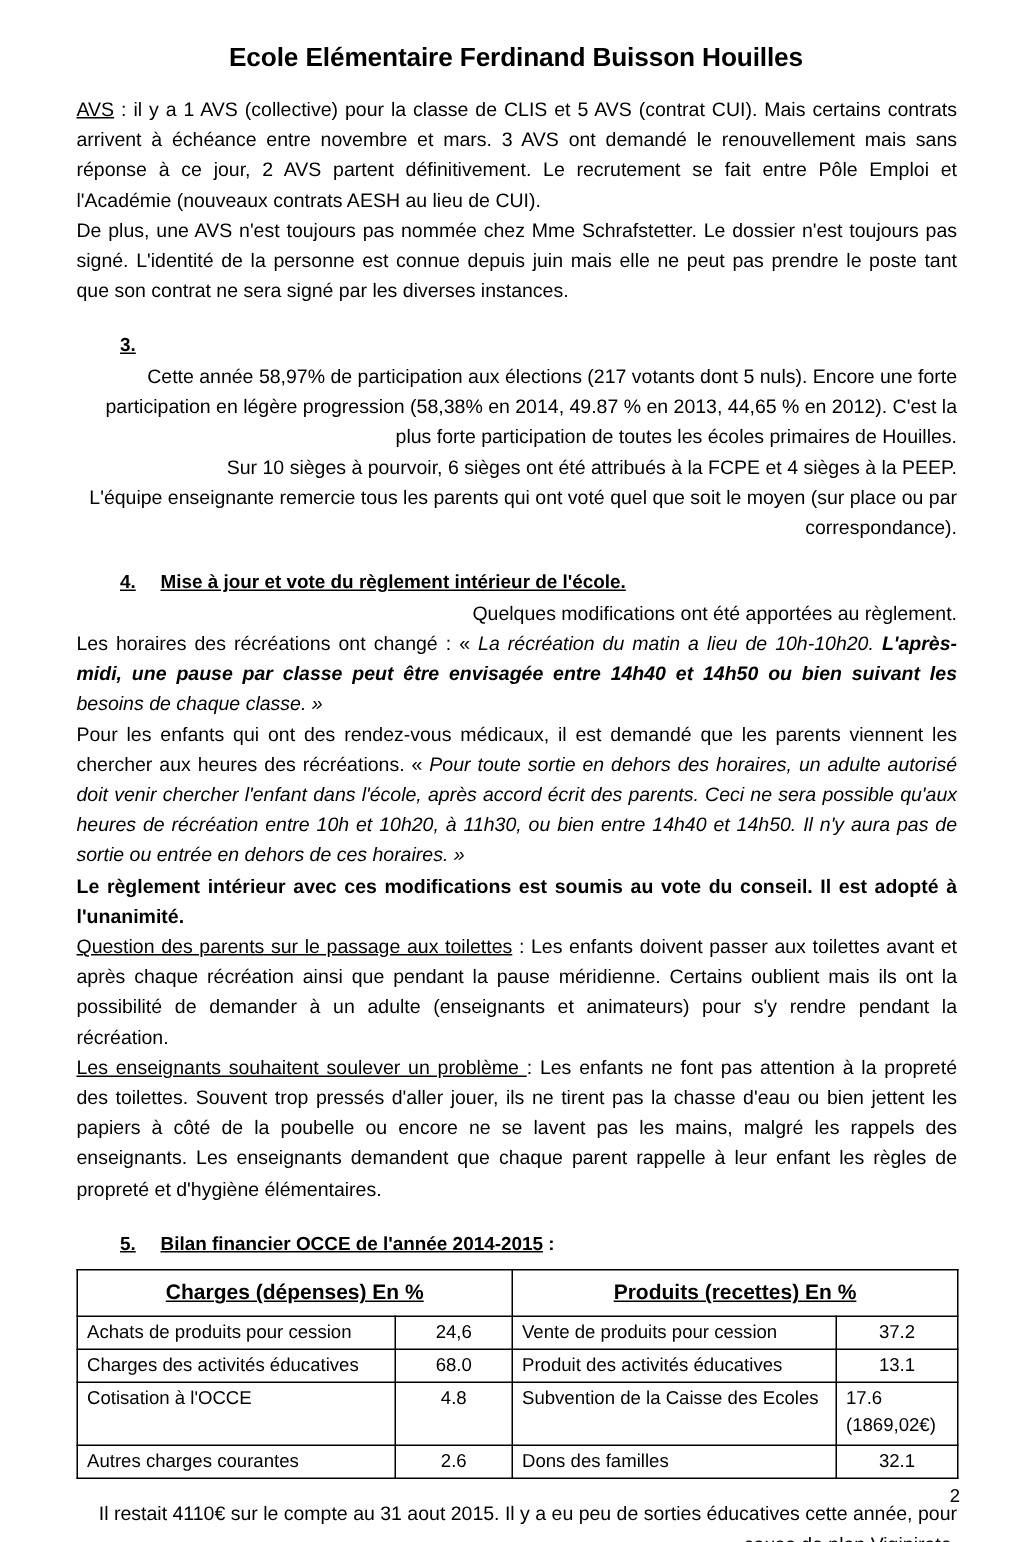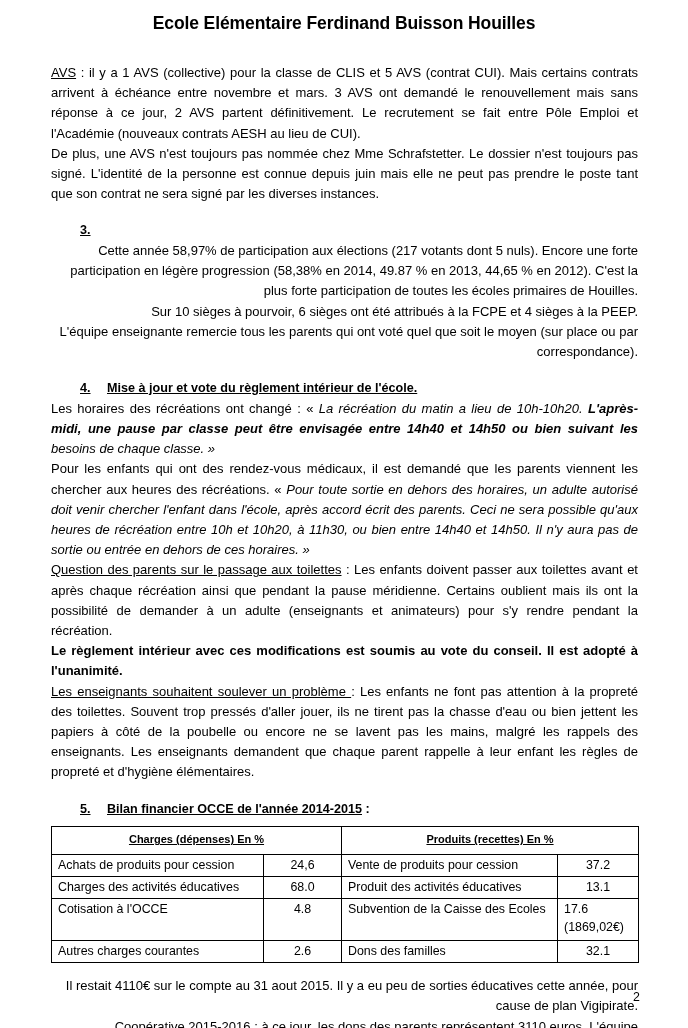--- a/index.html
+++ b/index.html
@@ -21,21 +21,21 @@
     height: 1028px;
     box-sizing: border-box;
     padding: 0;
   }
   .doc-title {
     text-align: center;
     font-size: 17.5px;
     font-weight: bold;
     letter-spacing: -0.1px;
     margin: 0;
-    padding: 12px 0 0 0;
+    padding: 27px 0 0 0;
     line-height: 1.3;
   }
   .content {
     position: absolute;
     left: 51px;
     top: 63px;
     width: 587px;
   }
   p.para {
     margin: 0;
@@ -89,21 +89,21 @@
     line-height: 1.45;
     font-weight: normal;
   }
   table.finance th {
     text-align: center;
     padding: 4px 6px 5px 6px;
   }
   table.finance th span.hdr {
     font-weight: bold;
     text-decoration: underline;
-    font-size: 11px;
+    font-size: 14px;
   }
   td.label { text-align: left; }
   td.value { text-align: center; }
   .col-a { width: 212px; }
   .col-b { width: 78px; }
   .col-c { width: 216px; }
   .col-d { width: 81px; }
   tr.tall td { padding-bottom: 16px; }
   tr.tall td.value-multi { padding-bottom: 3px; }
   .val-line { display: block; text-align: left; }
@@ -138,28 +138,29 @@
     <p class="para noj">Sur 10 sièges à pourvoir, 6 sièges ont été attribués à  la FCPE et 4 sièges à la PEEP.</p>
     <p class="para noj">L'équipe enseignante remercie tous les parents qui ont voté quel que soit le moyen (sur place ou par correspondance).</p>
 
     <div class="spacer-md"></div>
 
     <div class="heading-row">
       <span class="heading-num">4.</span>
       <span class="heading-text">Mise à jour et vote du règlement intérieur de l'école.</span>
     </div>
 
+    <p class="para noj">Quelques modifications ont été apportées au règlement.</p>
 
     <p class="para"><span>Les horaires des récréations ont changé : « </span><span class="i">La récréation du matin a lieu de 10h-10h20. </span><span class="bi">L'après-midi, une pause par classe peut être envisagée entre 14h40 et 14h50 ou bien suivant les</span><span class="i"> besoins de chaque classe. »</span></p>
 
     <p class="para"><span>Pour les enfants qui ont des rendez-vous médicaux, il est demandé que les parents viennent les chercher aux heures des récréations. « </span><span class="i">Pour toute sortie en dehors des horaires, un adulte autorisé doit venir chercher l'enfant dans l'école, après accord écrit des parents. Ceci ne sera possible qu'aux heures de récréation entre 10h et 10h20, à 11h30, ou bien entre 14h40 et 14h50. Il n'y aura pas de sortie ou entrée en dehors de ces horaires. »</span></p>
 
+    <p class="para b">Le règlement intérieur avec ces modifications est soumis au vote du conseil. Il est adopté à l'unanimité.</p>
+
     <p class="para"><span class="u">Question des parents sur le passage aux toilettes</span><span> : </span><span>Les enfants doivent passer aux toilettes avant et après chaque récréation ainsi que pendant la pause méridienne. Certains oublient mais ils ont la possibilité de demander à un adulte (enseignants et animateurs) pour s'y  rendre pendant la récréation.</span></p>
-
-    <p class="para b">Le règlement intérieur avec ces modifications est soumis au vote du conseil. Il est adopté à l'unanimité.</p>
 
     <p class="para"><span class="u">Les enseignants souhaitent soulever un problème </span><span>: </span><span>Les enfants ne font pas attention à la propreté des toilettes. Souvent trop pressés d'aller jouer, ils ne tirent pas la chasse d'eau ou bien jettent les papiers à côté de la poubelle ou encore ne se lavent pas les mains, malgré les rappels des enseignants. Les enseignants demandent que chaque parent rappelle à leur enfant les règles de propreté et d'hygiène élémentaires.</span></p>
 
     <div class="spacer-md"></div>
 
     <div class="heading-row">
       <span class="heading-num">5.</span>
       <span><span class="heading-text">Bilan financier OCCE de l'année 2014-2015</span><span class="heading-tail"> :</span></span>
     </div>
 

